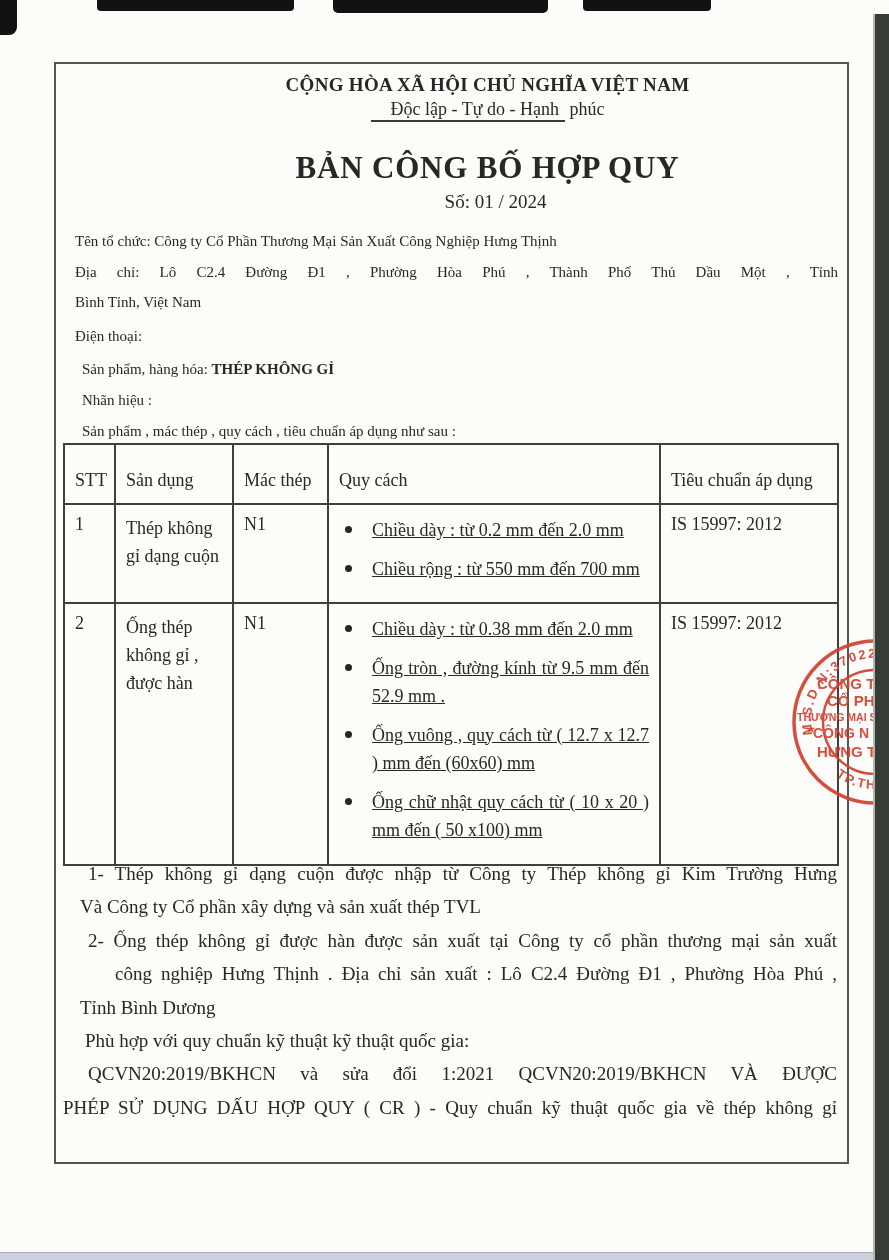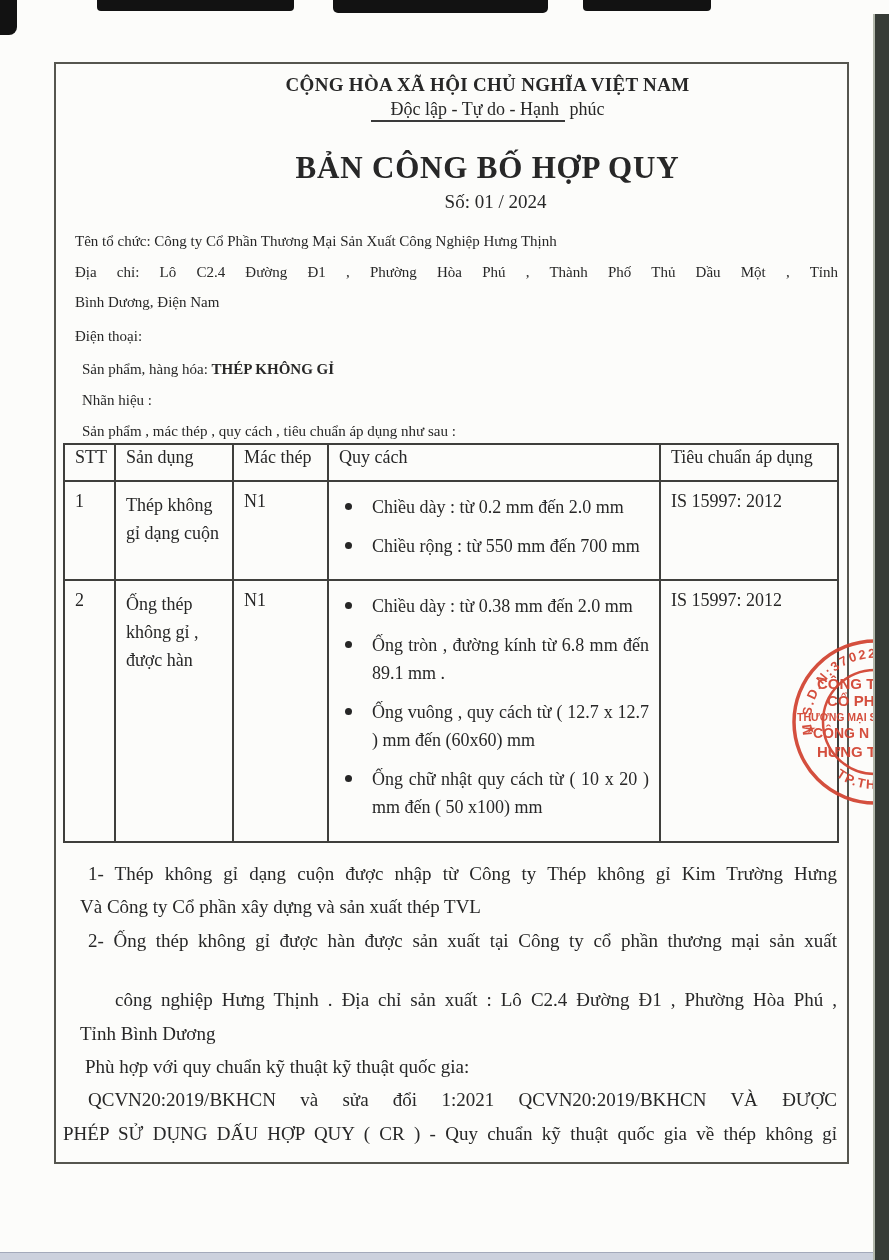--- a/index.html
+++ b/index.html
@@ -28,43 +28,43 @@
   
   .meta{position:absolute;left:75px;top:226px;width:763px;font-size:15px;line-height:30.6px;z-index:2;}
   .meta .jl{text-align:justify;text-align-last:justify;}
   .pad7{padding-left:7px;}
   .mt3{margin-top:3px;}
   .bold{font-weight:bold;margin-top:48px;}
 
   
   table.spec{position:absolute;left:63px;top:443px;width:774px;border-collapse:collapse;table-layout:fixed;font-size:18px;z-index:2;}
   table.spec th,table.spec td{border:2px solid #3f3f3c;vertical-align:top;padding:9px 10px;font-weight:normal;text-align:left;}
-  table.spec th{height:24px;padding-top:2px;}
+  table.spec th{height:24px;padding-top:25px;}
   .c-stt{width:51px;}
   .c-prod{width:118px;}
   .c-grade{width:95px;}
   .c-spec{width:332px;}
   .c-std{width:178px;}
   td.num-c,th.num-c,td.grade-c{text-align:center;}
   td.prod-c{text-align:justify;padding-left:9px;padding-right:9px;line-height:28px;}
   td.spec-c{padding-left:20px;padding-right:8px;}
   td.spec-c ul{list-style:none;margin:2px 0 0 0;padding:0;}
-  td.spec-c li{position:relative;padding-left:33px;margin-bottom:10px;text-align:justify;line-height:28.5px;}
+  td.spec-c li{position:relative;padding-left:33px;margin-bottom:10px;text-align:justify;line-height:28.5px;text-decoration:underline;}
   td.spec-c li .dot{position:absolute;left:6px;top:10px;width:7px;height:7px;border-radius:50%;background:#262626;}
   .r1{height:93px;}
   .r2{height:232px;}
 
   
   .notes{position:absolute;left:63px;top:857px;width:774px;font-size:19px;line-height:33.4px;z-index:2;}
   .notes .jl{text-align:justify;text-align-last:justify;}
   .pl0{padding-left:0;}
   .pl17{padding-left:17px;}
   .pl22{padding-left:22px;}
   .pl25{padding-left:25px;}
-  .pl52{padding-left:52px;margin-top:26px;}
+  .pl52{padding-left:52px;}
 
   
   .stamp{position:absolute;left:745px;top:592px;width:260px;height:260px;z-index:40;opacity:0.93;}
   .stamp text{font-family:"Liberation Sans","DejaVu Sans",sans-serif;font-weight:bold;fill:#d24230;}
 </style>
 </head>
 <body>
 
 <div class="page">
 
@@ -77,21 +77,21 @@
 
   <div class="ctr hdr1">CỘNG HÒA XÃ HỘI CHỦ NGHĨA VIỆT NAM</div>
   <div class="ctr hdr2"><span class="motto-main">Độc lập - Tự do - Hạnh</span><span> phúc</span></div>
 
   <div class="ctr title">BẢN CÔNG BỐ HỢP QUY</div>
   <div class="ctr num">Số: 01 / 2024</div>
 
   <div class="meta">
     <div>Tên tổ chức: Công ty Cổ Phần Thương Mại Sản Xuất Công Nghiệp Hưng Thịnh</div>
     <div class="jl">Địa chỉ: Lô C2.4 Đường Đ1 , Phường Hòa Phú , Thành Phố Thủ Dầu Một , Tỉnh</div>
-    <div>Bình Dương, Điện Nam</div>
+    <div>Bình Tỉnh, Việt Nam</div>
     <div class="mt3">Điện thoại:</div>
     <div class="pad7 mt3"><span>Sản phẩm, hàng hóa: </span><span class="bold">THÉP KHÔNG GỈ</span></div>
     <div class="pad7">Nhãn hiệu :</div>
     <div class="pad7">Sản phẩm , mác thép , quy cách , tiêu chuẩn áp dụng như sau :</div>
   </div>
 
   <table class="spec">
     <colgroup>
       <col class="c-stt">
         <col class="c-prod">
@@ -119,21 +119,21 @@
       </td>
       <td>IS 15997: 2012</td>
     </tr>
     <tr class="r2">
       <td class="num-c">2</td>
       <td class="prod-c">Ống thép không gỉ , được hàn</td>
       <td class="grade-c">N1</td>
       <td class="spec-c">
         <ul>
           <li><span class="dot"></span><span>Chiều dày : từ 0.38 mm đến 2.0 mm</span></li>
-          <li><span class="dot"></span><span>Ống tròn , đường kính từ 6.8 mm đến 89.1 mm .</span></li>
+          <li><span class="dot"></span><span>Ống tròn , đường kính từ 9.5 mm đến 52.9 mm .</span></li>
           <li><span class="dot"></span><span>Ống vuông , quy cách từ ( 12.7 x 12.7 ) mm đến (60x60) mm</span></li>
           <li><span class="dot"></span><span>Ống chữ nhật quy cách từ ( 10 x 20 ) mm đến ( 50 x100) mm</span></li>
         </ul>
       </td>
       <td>IS 15997: 2012</td>
     </tr>
   </tbody>
     </table>
 
   <div class="notes">

